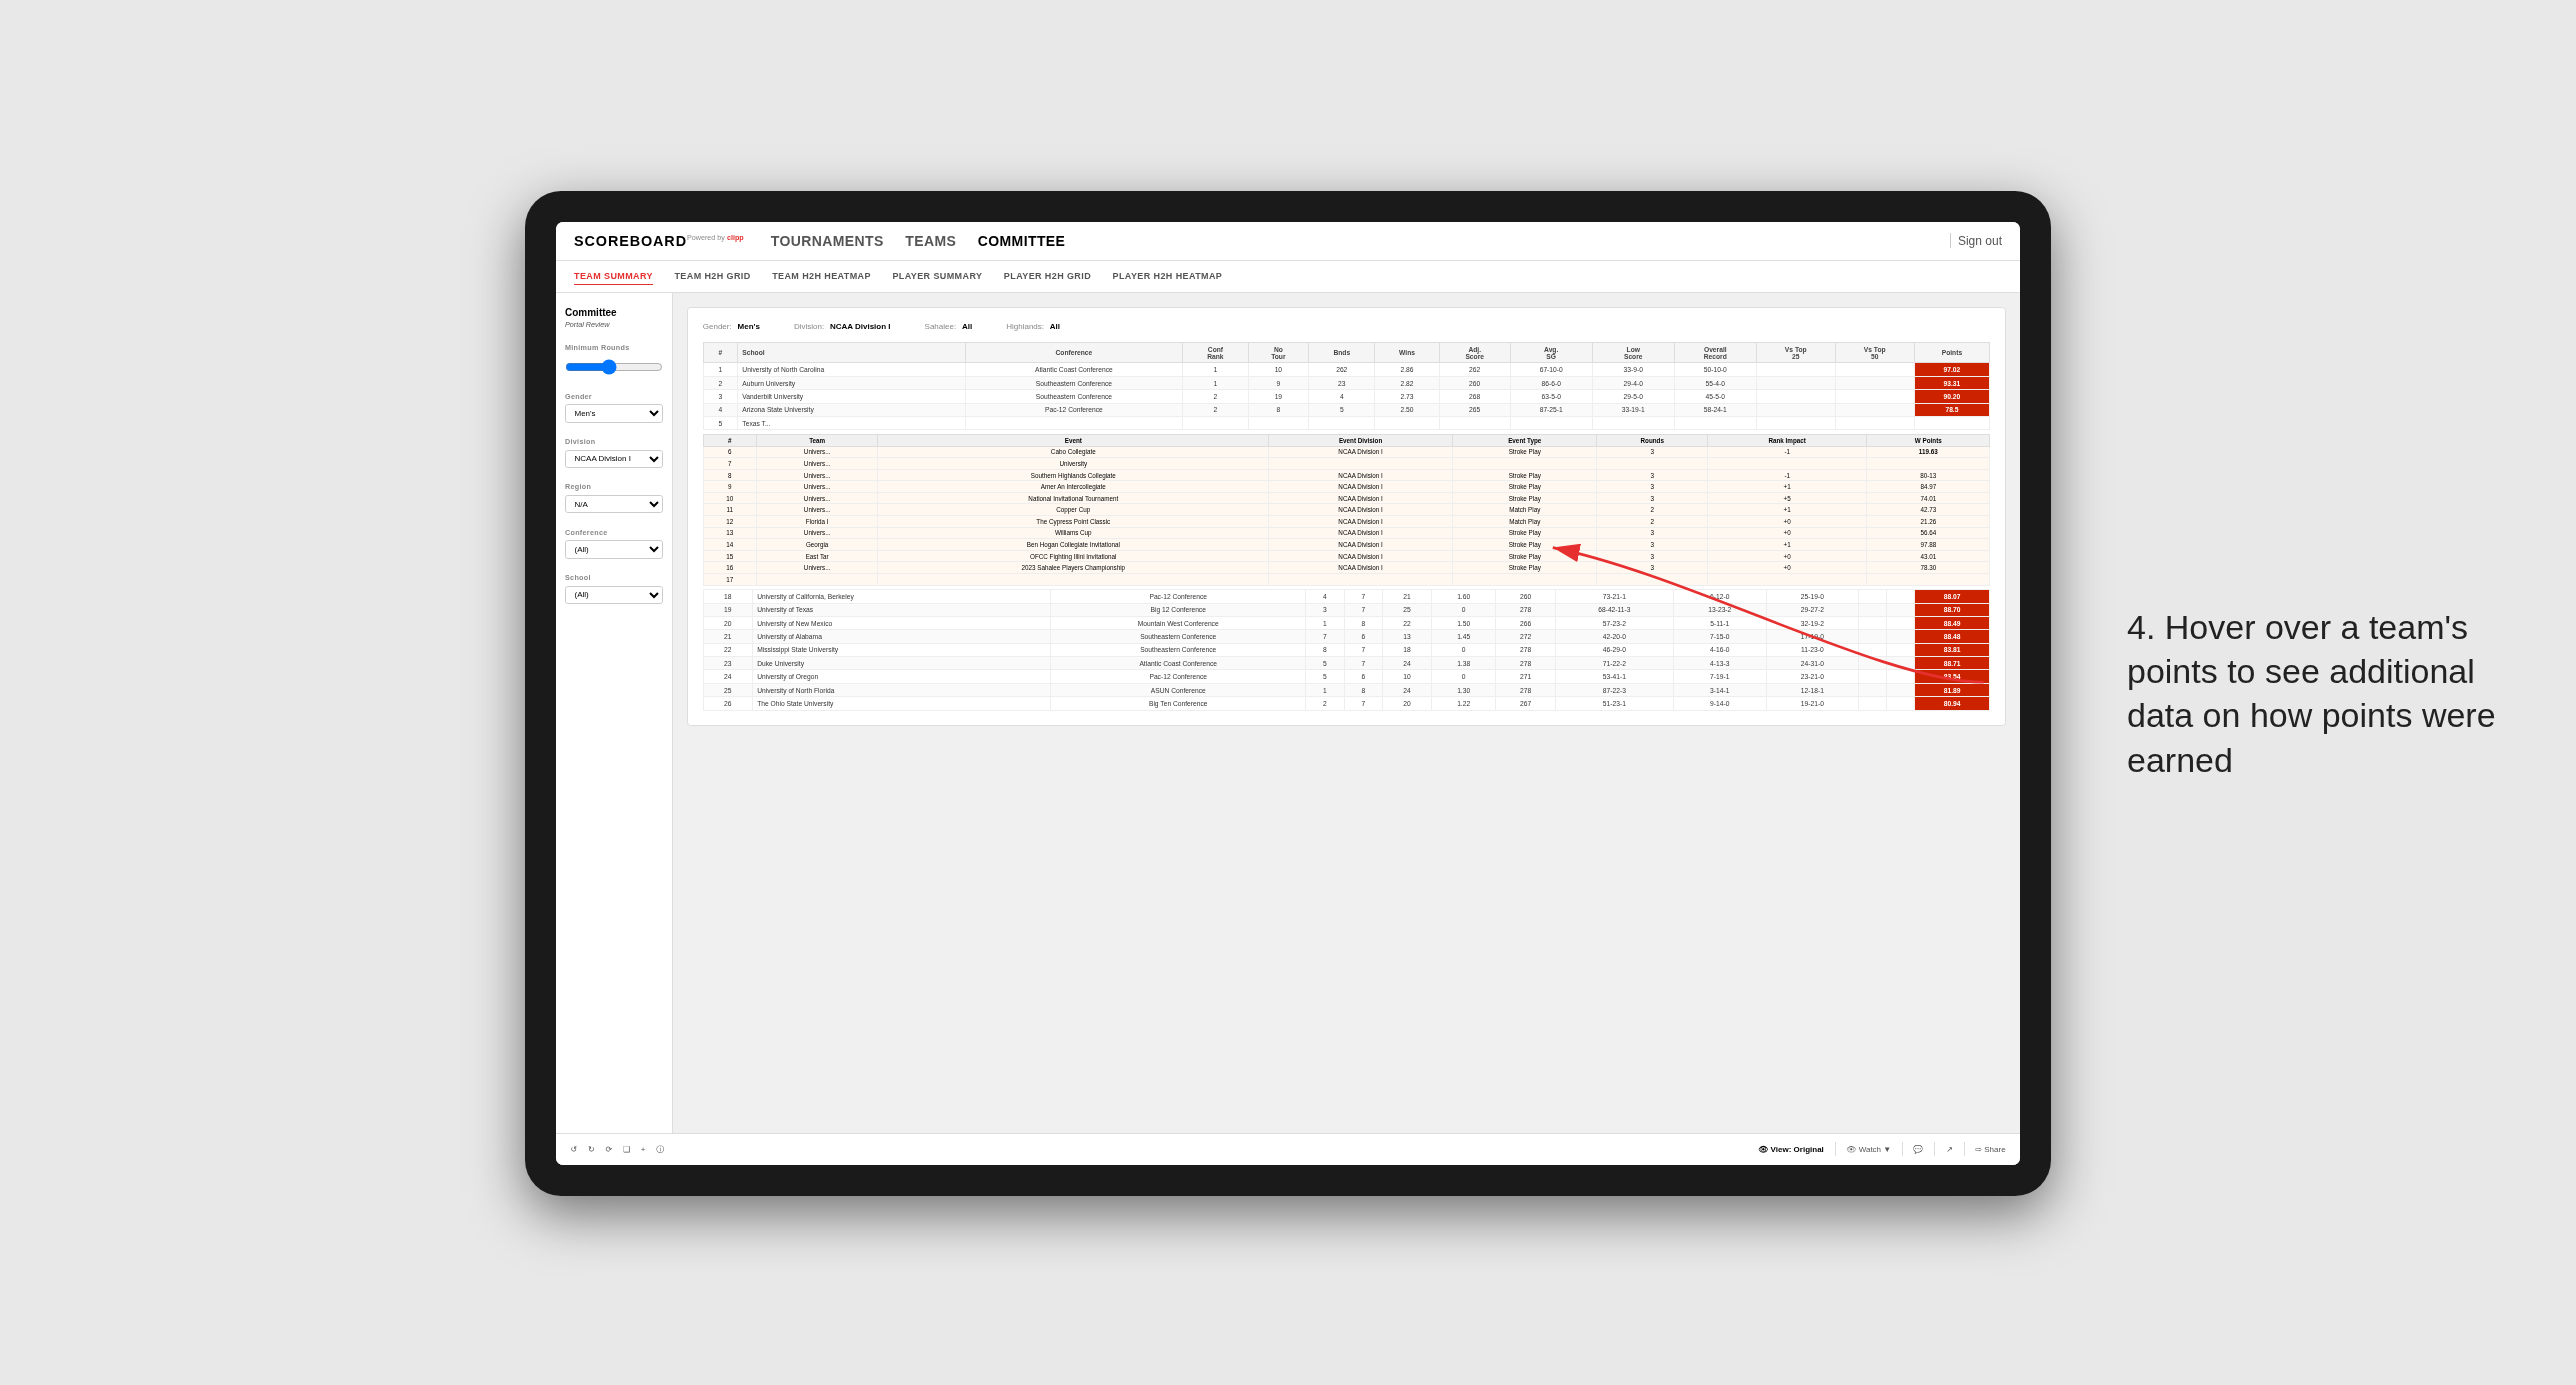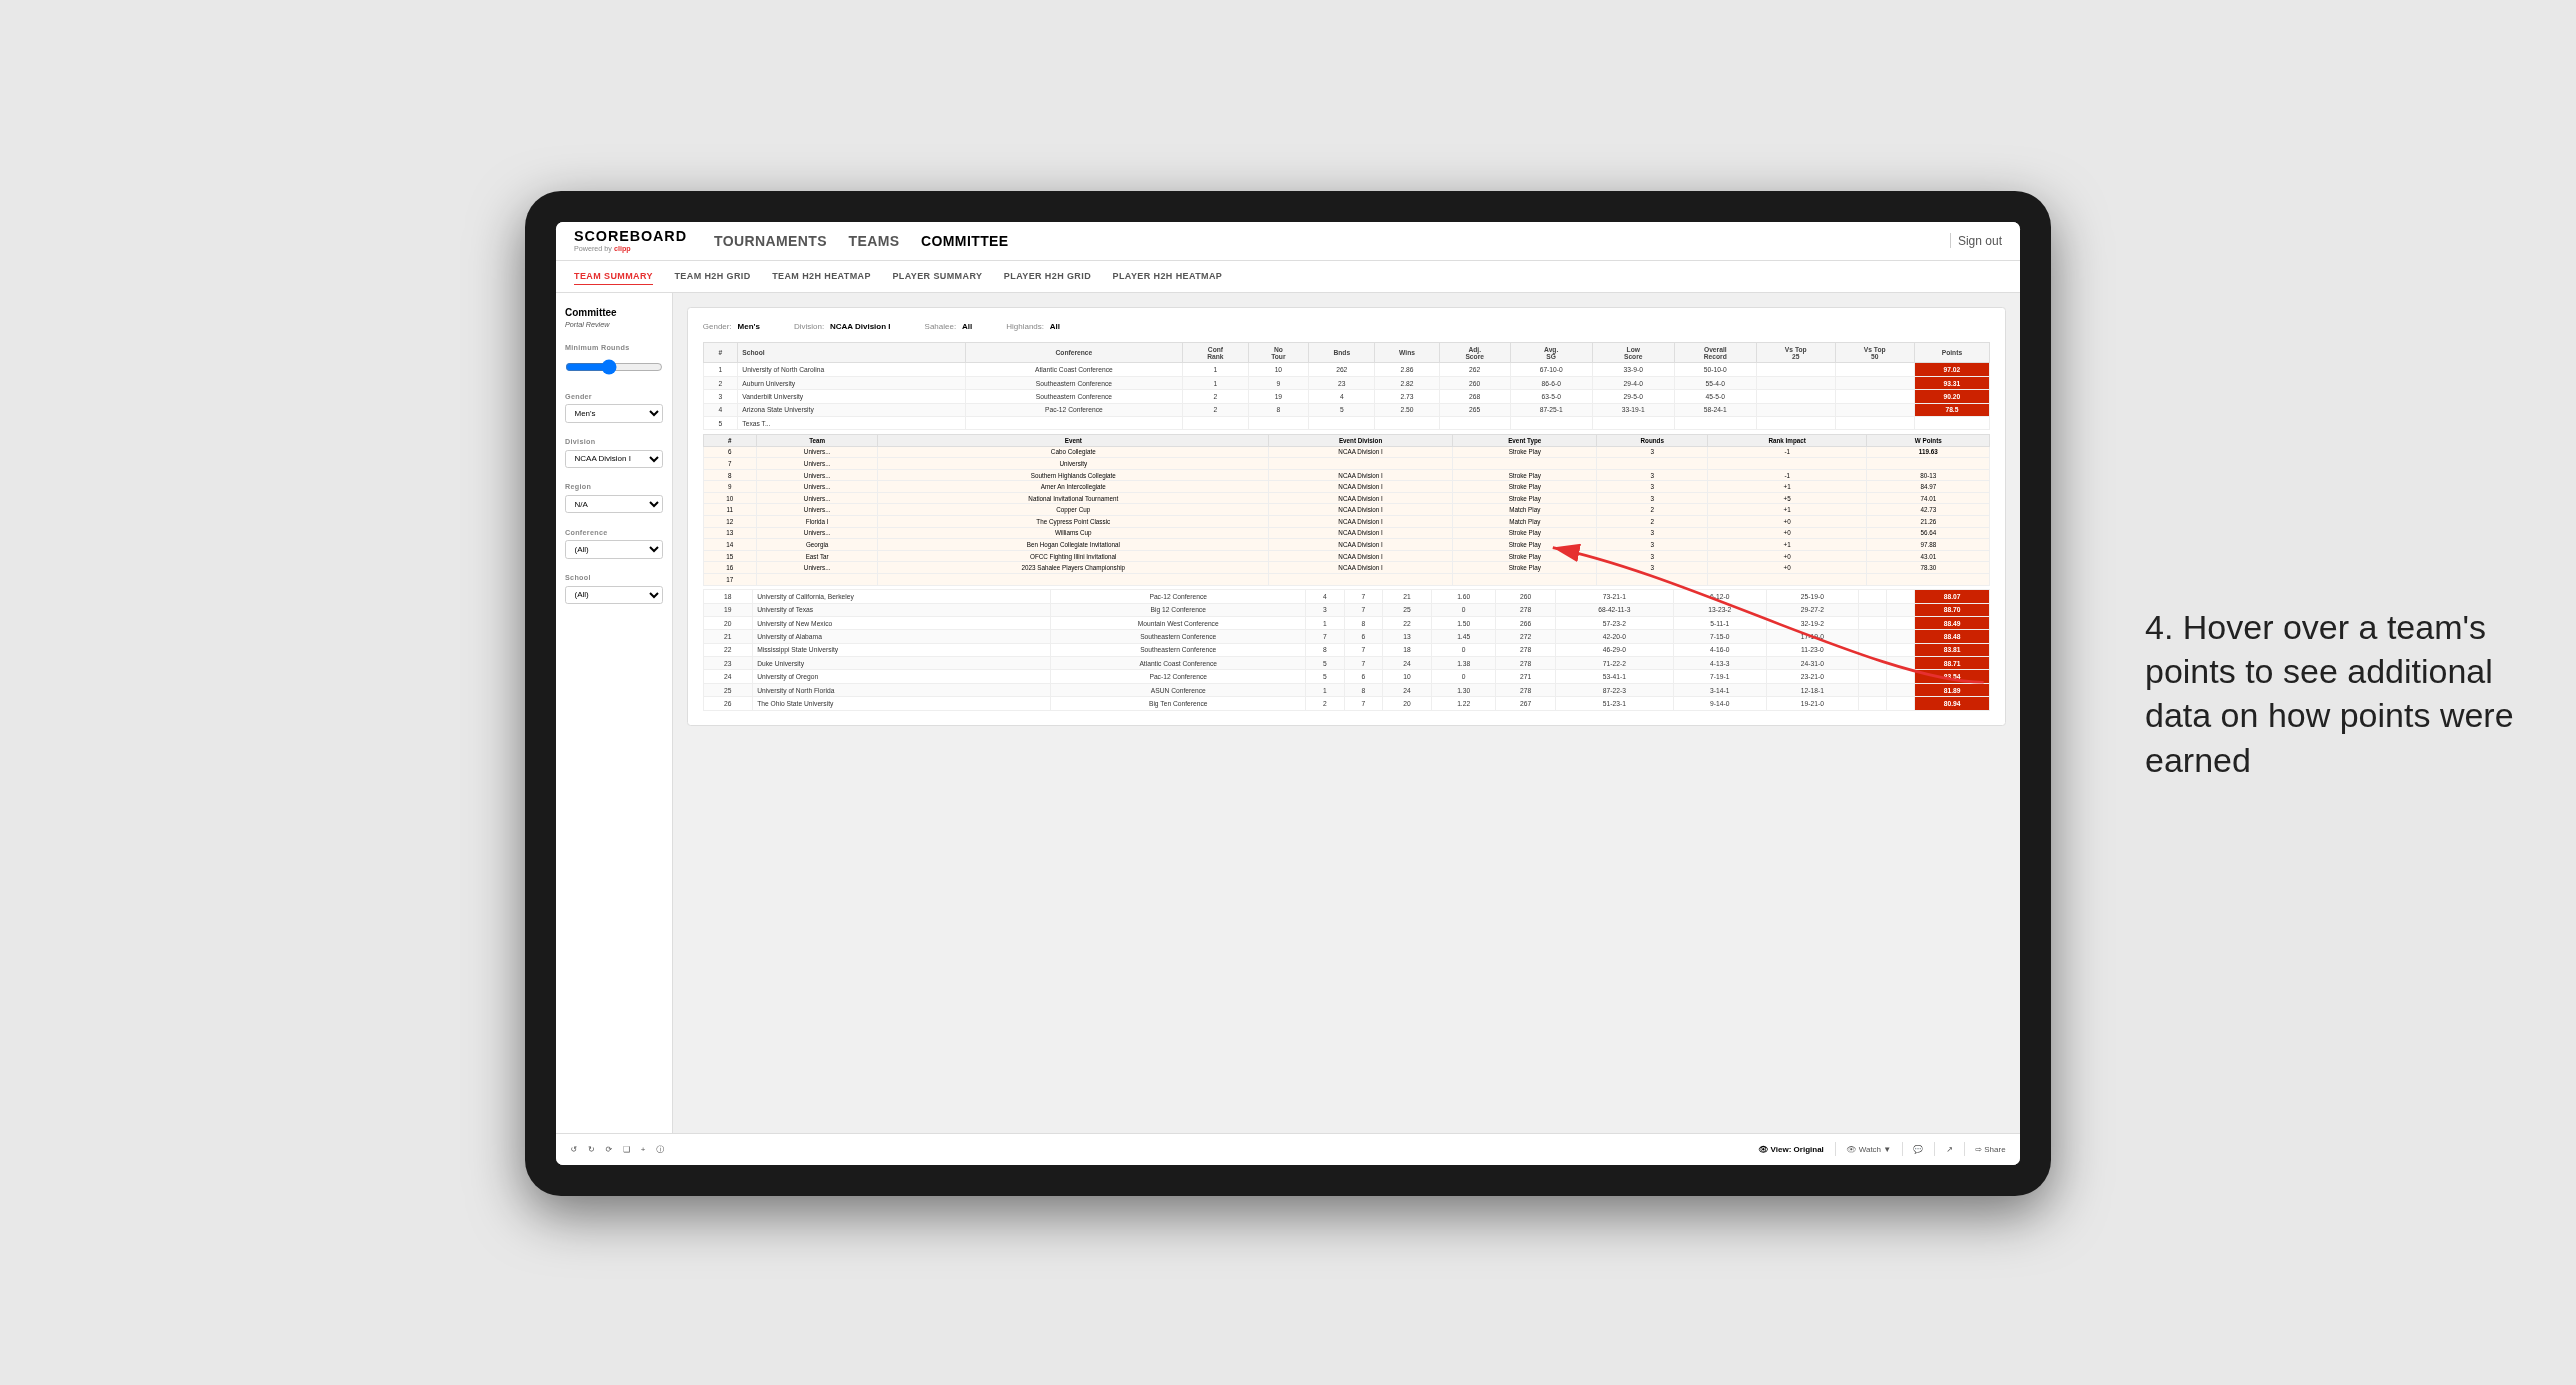--- a/index.html
+++ b/index.html
@@ -39,21 +39,21 @@
       display: flex;
       align-items: center;
       padding: 0 18px;
       height: 39px;
       background: #fff;
       border-bottom: 0.9px solid #ddd;
     }
 
     .logo-area {
       display: flex;
-      flex-direction: column;
+      flex-direction: row;
       margin-right: 27px;
     }
 
     .logo-text {
       font-size: 14.4px;
       font-weight: 900;
       letter-spacing: 0.9px;
       color: #000;
     }
 
@@ -873,21 +873,21 @@
       <span class="toolbar-btn">💬</span>
       <div class="toolbar-separator"></div>
       <span class="toolbar-btn">↗</span>
       <div class="toolbar-separator"></div>
       <span class="toolbar-btn">⇨ Share</span>
     </div>
 
   </div>
 </div>
 
-<div class="annotation-area" style="position:absolute;right:54px;top:50%;transform:translateY(-50%);width:377px;">
+<div class="annotation-area" style="position:absolute;right:72px;top:50%;transform:translateY(-50%);width:377px;">
   <p class="annotation-text" style="font-size:34px;font-weight:400;color:#222;line-height:1.3;">4. Hover over a team's points to see additional data on how points were earned</p>
 </div>
 
 <svg style="position:absolute;left:0;top:0;width:2576px;height:1386px;pointer-events:none;" viewBox="0 0 2870 1544" width="2576" height="1386">
 
   <defs>
     <marker id="arrowhead" markerWidth="10" markerHeight="7" refX="10" refY="3.5" orient="auto">
       <polygon points="0 0, 10 3.5, 0 7" fill="#e63030"></polygon>
     </marker>
   </defs>

